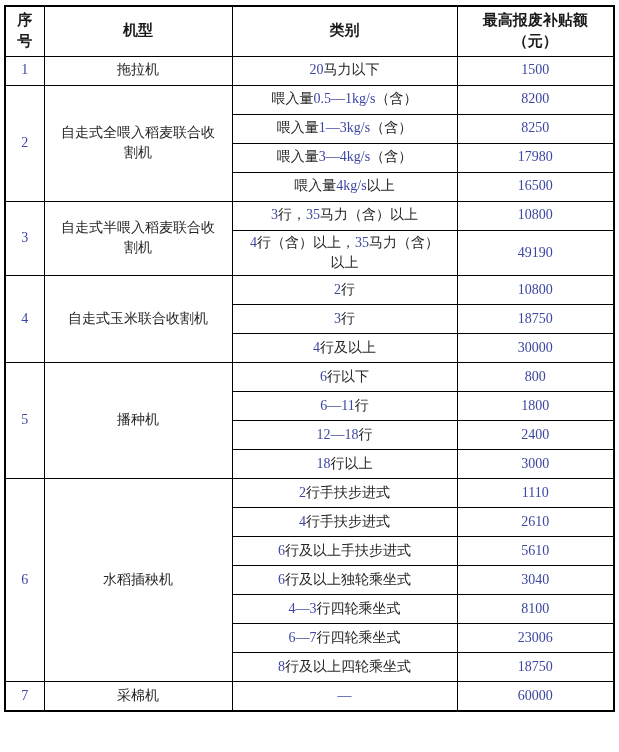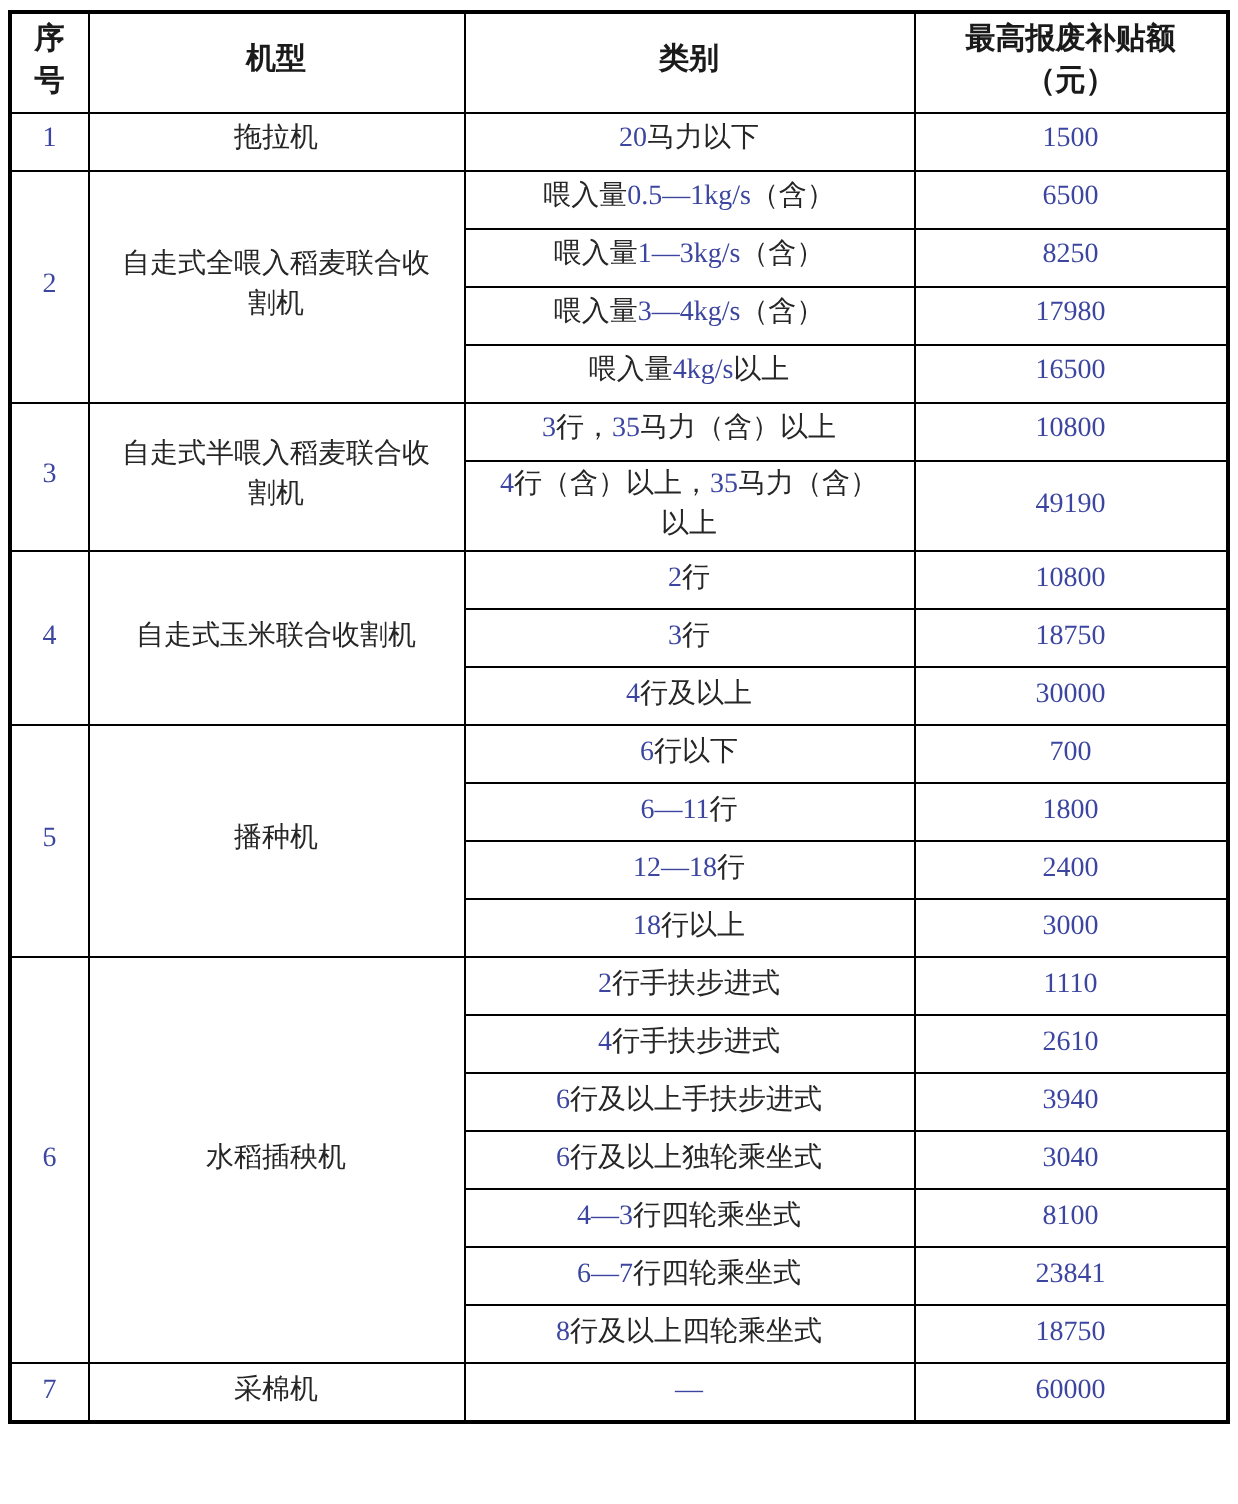--- a/index.html
+++ b/index.html
@@ -85,21 +85,21 @@
         <td class="serial">1</td>
         <td class="machine">拖拉机</td>
         <td class="category"><span class="num">20</span>马力以下</td>
         <td class="amount">1500</td>
       </tr>
       <tr>
         <td class="serial" rowspan="4">2</td>
         <td class="machine" rowspan="4">自走式全喂入稻麦联合收
 割机</td>
         <td class="category">喂入量<span class="num">0.5—1kg/s</span>（含）</td>
-        <td class="amount">6500</td>
+        <td class="amount">8200</td>
       </tr>
       <tr>
         <td class="category">喂入量<span class="num">1—3kg/s</span>（含）</td>
         <td class="amount">8250</td>
       </tr>
       <tr>
         <td class="category">喂入量<span class="num">3—4kg/s</span>（含）</td>
         <td class="amount">17980</td>
       </tr>
       <tr>
@@ -128,21 +128,21 @@
         <td class="amount">18750</td>
       </tr>
       <tr>
         <td class="category"><span class="num">4</span>行及以上</td>
         <td class="amount">30000</td>
       </tr>
       <tr>
         <td class="serial" rowspan="4">5</td>
         <td class="machine" rowspan="4">播种机</td>
         <td class="category"><span class="num">6</span>行以下</td>
-        <td class="amount">700</td>
+        <td class="amount">800</td>
       </tr>
       <tr>
         <td class="category"><span class="num">6—11</span>行</td>
         <td class="amount">1800</td>
       </tr>
       <tr>
         <td class="category"><span class="num">12—18</span>行</td>
         <td class="amount">2400</td>
       </tr>
       <tr>
@@ -154,33 +154,33 @@
         <td class="machine" rowspan="7">水稻插秧机</td>
         <td class="category"><span class="num">2</span>行手扶步进式</td>
         <td class="amount">1110</td>
       </tr>
       <tr>
         <td class="category"><span class="num">4</span>行手扶步进式</td>
         <td class="amount">2610</td>
       </tr>
       <tr>
         <td class="category"><span class="num">6</span>行及以上手扶步进式</td>
-        <td class="amount">3940</td>
+        <td class="amount">5610</td>
       </tr>
       <tr>
         <td class="category"><span class="num">6</span>行及以上独轮乘坐式</td>
         <td class="amount">3040</td>
       </tr>
       <tr>
         <td class="category"><span class="num">4—3</span>行四轮乘坐式</td>
         <td class="amount">8100</td>
       </tr>
       <tr>
         <td class="category"><span class="num">6—7</span>行四轮乘坐式</td>
-        <td class="amount">23841</td>
+        <td class="amount">23006</td>
       </tr>
       <tr>
         <td class="category"><span class="num">8</span>行及以上四轮乘坐式</td>
         <td class="amount">18750</td>
       </tr>
       <tr>
         <td class="serial">7</td>
         <td class="machine">采棉机</td>
         <td class="category"><span class="num">—</span></td>
         <td class="amount">60000</td>

